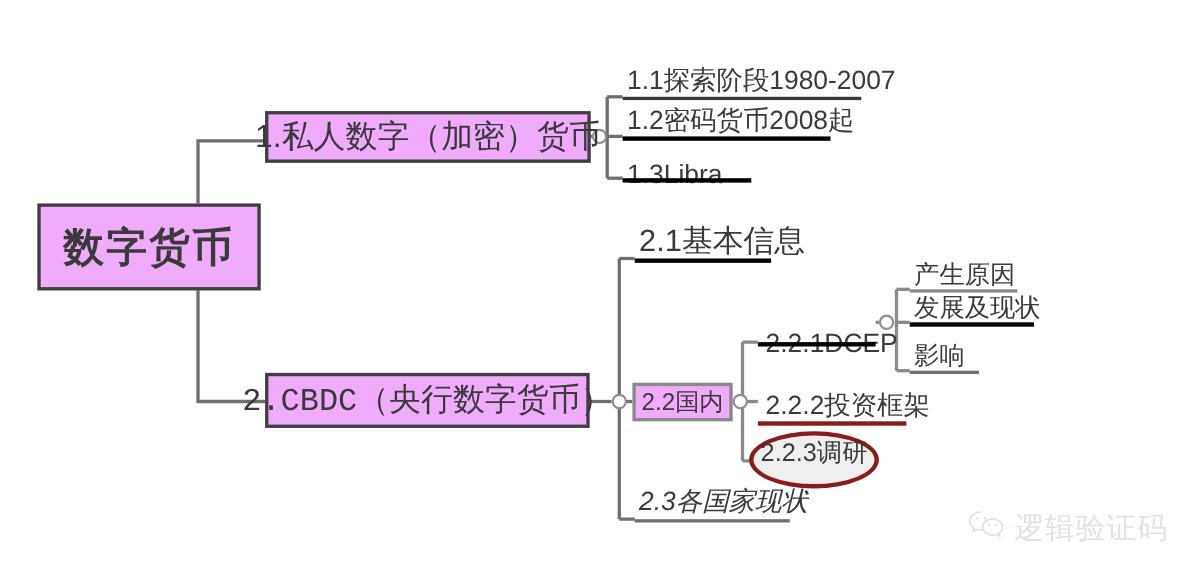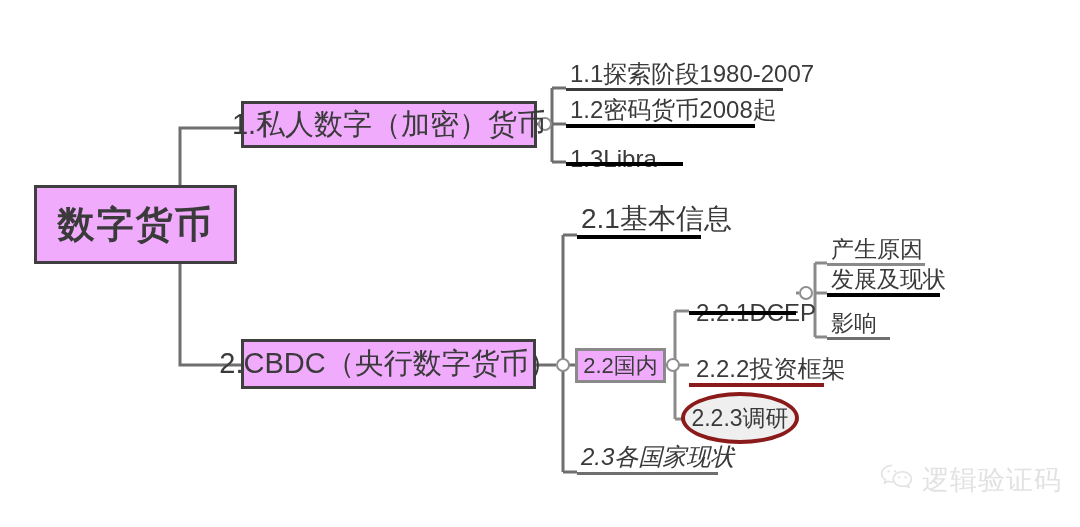--- a/index.html
+++ b/index.html
@@ -70,21 +70,21 @@
   }
 
   
   .oval {
     position: absolute;
     box-sizing: border-box;
     border: 4px solid #8b1a1a;
     border-radius: 50%;
     background: #efefef;
     display: flex;
-    align-items: center;
+    align-items: flex-start;
     justify-content: center;
     color: #3a3a3a;
     white-space: nowrap;
     font-size: 23px;
   }
 
   
   #watermark {
     position: absolute;
     display: flex;
@@ -163,21 +163,21 @@
   <div class="leaf" style="left:566px; top:89px; height:33px; font-size:24px;">
     <span class="txt">1.2密码货币2008起</span>
   </div>
   <div class="underline" style="left:566px; top:124px; width:189px; border-bottom-width:4px; border-bottom-color:#000000;"></div>
 
   <div class="leaf" style="left:566px; top:127px; height:33px; font-size:24px;margin-top:11px;">
     <span class="txt">1.3Libra</span>
   </div>
   <div class="underline" style="left:566px; top:162px; width:117px; border-bottom-width:4px; border-bottom-color:#000000;"></div>
 
-  <div class="box lvl1" style="left:241px; top:339px; width:295px; height:50px;">
+  <div class="box lvl1" style="left:241px; top:339px; width:295px; height:50px;font-family:Liberation Mono, monospace;">
     <span>2.CBDC（央行数字货币）</span>
   </div>
 
   <div class="leaf" style="left:577px; top:200px; height:33px; font-size:28px;">
     <span class="txt">2.1基本信息</span>
   </div>
   <div class="underline" style="left:577px; top:235px; width:124px; border-bottom-width:4px; border-bottom-color:#000000;"></div>
 
   <div class="box small" style="left:575px; top:348px; width:91px; height:35px;">
     <span>2.2国内</span>

